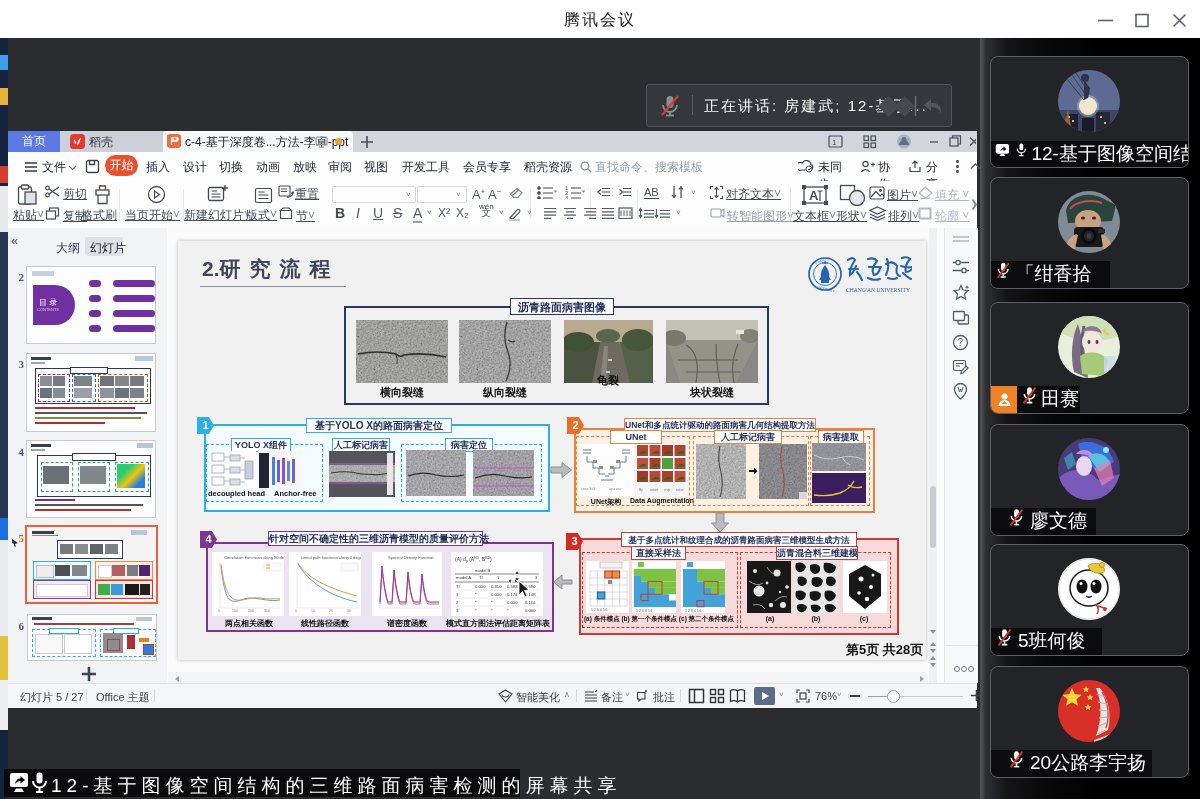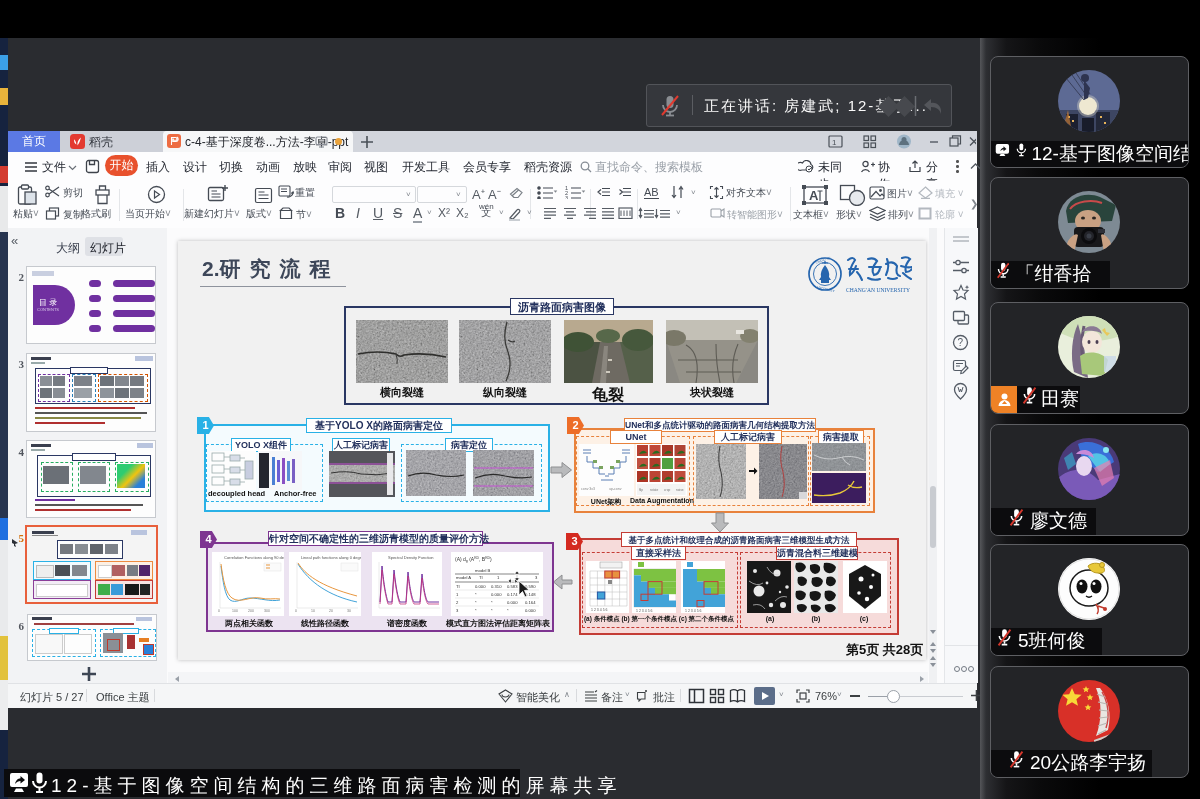--- a/index.html
+++ b/index.html
@@ -14,21 +14,21 @@
   
   #bubble{left:646px;top:46px;width:304px;height:41px;background:#35373c;
     border:1px solid #525459;border-radius:3px;}
   
   #wps{left:8px;top:93px;width:969px;height:576px;background:#fdfdfe;}
   #tabbar{left:0;top:0;width:969px;height:21px;background:#d2d5dc;}
   #menubar{left:0;top:21px;width:837px;height:29px;background:#fdfdfe;}
   .menuitem{top:7px;font-size:12px;color:#262a33;}
   #ribbon{left:0;top:50px;width:969px;height:47px;background:#fdfdfe;
     border-bottom:1px solid #e2e4e7;}
-  .ric{color:#454b54;font-size:10px;}
+  .ric{color:#454b54;font-size:12px;text-decoration:underline;}
   #content{left:0;top:97px;width:969px;height:455px;background:#fbfbfc;}
   #lpanel{left:0;top:0;width:159px;height:455px;background:#f2f3f5;}
   #statusbar{left:0;top:552px;width:969px;height:24px;background:#f5f6f7;
     border-top:1px solid #e0e2e5;}
   .num{left:6px;width:10px;text-align:right;font-size:11px;color:#52565e;
     font-family:"Liberation Serif",serif;font-weight:bold;}
   .thumb{width:128px;background:#fdfdfd;border:1px solid #c6c9ce;overflow:hidden;text-align:right;}
   .ser{font-family:"Liberation Sans",sans-serif;font-weight:bold;}
   .hlabel{position:absolute;background:#fff;font-family:"Liberation Sans",sans-serif;
     font-weight:bold;color:#22305c;text-align:center;white-space:nowrap;}
@@ -51,20 +51,30 @@
   .avatar{position:absolute;left:67px;top:13px;width:62px;height:62px;border-radius:50%;overflow:hidden;}
   .tlabel{position:absolute;left:0;bottom:0;background:#0c0c0e;color:#fff;
     font-size:19px;display:flex;align-items:flex-start;}
   
   #sharebar{left:4px;top:731px;width:516px;height:28px;background:#0b0b0d;color:#fff;}
   .cjk{letter-spacing:0px;}
 </style></head>
 <body>
 <div id="root">
 
+  <div class="abs" id="titlebar">
+    <div class="abs" id="tbtext">腾讯会议</div>
+    <svg class="abs" style="left:1090px;top:0px" width="110" height="38">
+      <g stroke="#5f6368" stroke-width="1.6" fill="none">
+        <line x1="8" y1="20.5" x2="23" y2="20.5"></line>
+        <rect x="46" y="14.5" width="12" height="12"></rect>
+        <path d="M83.5 14.5 L95.5 26.5 M95.5 14.5 L83.5 26.5"></path>
+      </g>
+    </svg>
+  </div>
 
   <div class="abs" id="screen">
     <div class="abs" id="leftstrip">
       <div class="abs" style="left:0;top:17px;width:8px;height:15px;background:#3ba0e8"></div>
       <div class="abs" style="left:0;top:50px;width:8px;height:17px;background:#e8b33b"></div>
       <div class="abs" style="left:0;top:128px;width:8px;height:17px;background:#d43c30"></div>
       <div class="abs" style="left:0;top:148px;width:8px;height:46px;background:#e8e9ea"></div>
       <div class="abs" style="left:0;top:194px;width:8px;height:286px;background:#27344f"></div>
       <div class="abs" style="left:0;top:480px;width:8px;height:22px;background:#1f6fe0"></div>
       <div class="abs" style="left:0;top:502px;width:8px;height:96px;background:#e9eaec"></div>
@@ -608,21 +618,21 @@
                 <rect width="92" height="22" fill="#c3c0b6"></rect>
                 <rect y="20" width="92" height="43" fill="#8a8882"></rect>
                 <path d="M0 20 H92 L70 63 H14 Z" fill="#959289"></path>
                 <ellipse cx="8" cy="18" rx="12" ry="8" fill="#7a7868"></ellipse>
                 <ellipse cx="84" cy="16" rx="10" ry="7" fill="#83816f"></ellipse>
                 <rect x="70" y="10" width="8" height="4" fill="#e8e6e0"></rect>
                 <path d="M20 25 q15 8 10 38 M50 24 q0 20 4 39 M72 24 q-8 18 -4 39 M12 40 h60 M20 52 h55" stroke="#5e5c55" stroke-width="1.1" fill="none"></path>
               </svg>
             <div class="imglbl" style="left:188px;top:144px;width:72px;font-size:11px">横向裂缝</div>
             <div class="imglbl" style="left:291px;top:144px;width:72px;font-size:11px">纵向裂缝</div>
-            <div class="imglbl" style="left:408px;top:144px;width:44px;font-size:16px">龟裂</div>
+            <div class="imglbl" style="left:408px;top:132px;width:44px;font-size:11px">龟裂</div>
             <div class="imglbl" style="left:498px;top:144px;width:72px;font-size:11px">块状裂缝</div>
 
             <div class="abs" style="left:26px;top:183px;width:342px;height:84px;border:2px solid #29b1e6;background:#f4fbfe"></div>
             <div class="badge" style="left:19px;top:176px;background:#29b1e6">1</div>
             <div class="hlabel" style="left:128px;top:177px;width:144px;height:13px;font-size:10px;line-height:14px;border:1.5px solid #29b1e6">基于YOLO X的路面病害定位</div>
             <div class="abs" style="left:28px;top:203px;width:115px;height:56px;border:1.5px dashed #29b1e6"></div>
             <div class="hlabel" style="left:53px;top:197px;width:58px;height:12px;font-size:9px;line-height:13px;border:1px solid #29b1e6">YOLO X组件</div>
             <svg class="abs" style="left:32px;top:210px" width="46" height="39">
                 <rect width="46" height="39" fill="#fdfdfd"></rect>
                 <g stroke="#9aa" stroke-width=".8" fill="none">

